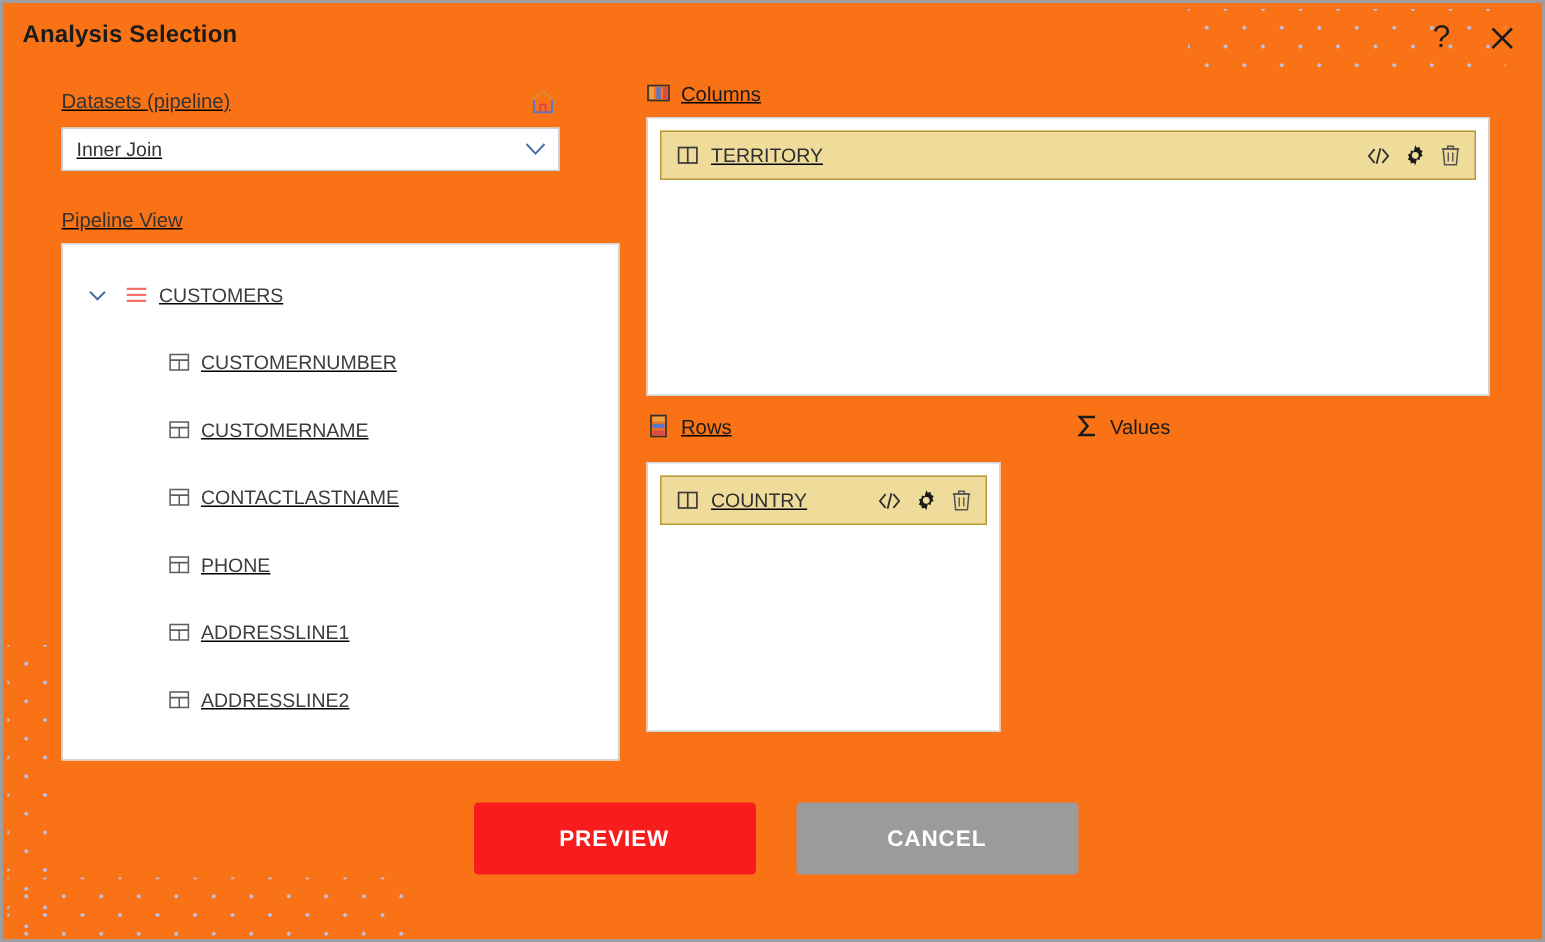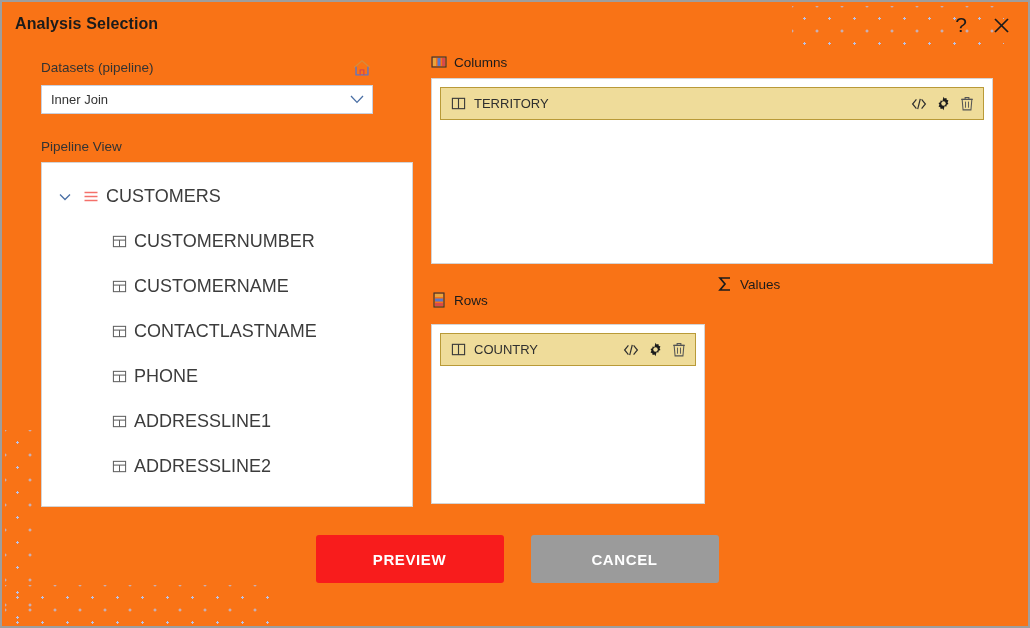--- a/index.html
+++ b/index.html
@@ -50,21 +50,21 @@
     width: 26px; height: 26px;
     display: flex; align-items: center; justify-content: center;
     cursor: pointer;
     color: #1b1b1b;
     background: none; border: none;
   }
   .help-btn  { right: 54px; top: 10px; font-size: 21px; }
   .close-btn { right: 14px; top: 10px; }
 
   
-  .left-col { position: absolute; left: 39px; top: 55px; width: 332px; }
+  .left-col { position: absolute; left: 39px; top: 55px; width: 332px; text-decoration: underline; }
 
   .field-label {
     font-size: 13.5px;
     color: #333333;
     line-height: 20px;
   }
   .label-row { display: flex; align-items: center; justify-content: space-between; }
 
   .home-icon { width: 22px; height: 22px; cursor: pointer; }
 
@@ -104,21 +104,21 @@
     align-items: center;
     cursor: pointer;
   }
   .tree-row.root { padding-left: 14px; }
   .tree-row.leaf { padding-left: 70px; }
 
   .caret { width: 18px; height: 18px; margin-right: 9px; flex: none; }
   .ds-icon { width: 16px; height: 16px; margin-right: 7px; flex: none; }
   .fld-icon { width: 15px; height: 15px; margin-right: 7px; flex: none; }
 
-  .tree-text { font-size: 18px; color: #3c3c3c; white-space: nowrap; }
+  .tree-text { font-size: 13px; color: #3c3c3c; white-space: nowrap; }
 
   
   .panel-title {
     display: flex;
     align-items: center;
     font-size: 13.5px;
     color: #1b1b1b;
     gap: 7px;
     height: 20px;
   }
@@ -143,24 +143,24 @@
   .chip-text {
     flex: 1;
     font-size: 13px;
     color: #2f2f2f;
     white-space: nowrap;
     overflow: hidden;
   }
   .chip-actions { display: flex; align-items: center; gap: 9px; flex: none; }
   .chip-act { cursor: pointer; display: flex; align-items: center; }
 
-  #columns-section { position: absolute; left: 429px; top: 50px; width: 562px; }
+  #columns-section { position: absolute; left: 429px; top: 50px; width: 562px; text-decoration: underline; }
   #columns-zone { margin-top: 6px; height: 186px; }
 
-  #rows-section { position: absolute; left: 429px; top: 288px; width: 274px; }
+  #rows-section { position: absolute; left: 429px; top: 272px; width: 236px; text-decoration: underline; }
   #rows-zone { margin-top: 14px; height: 180px; }
 
   #values-section { position: absolute; left: 715px; top: 272px; width: 276px; }
   #values-zone { margin-top: 6px; height: 180px; }
 
   
   .footer {
     position: absolute;
     left: 0; top: 533px;
     width: 1030px;

